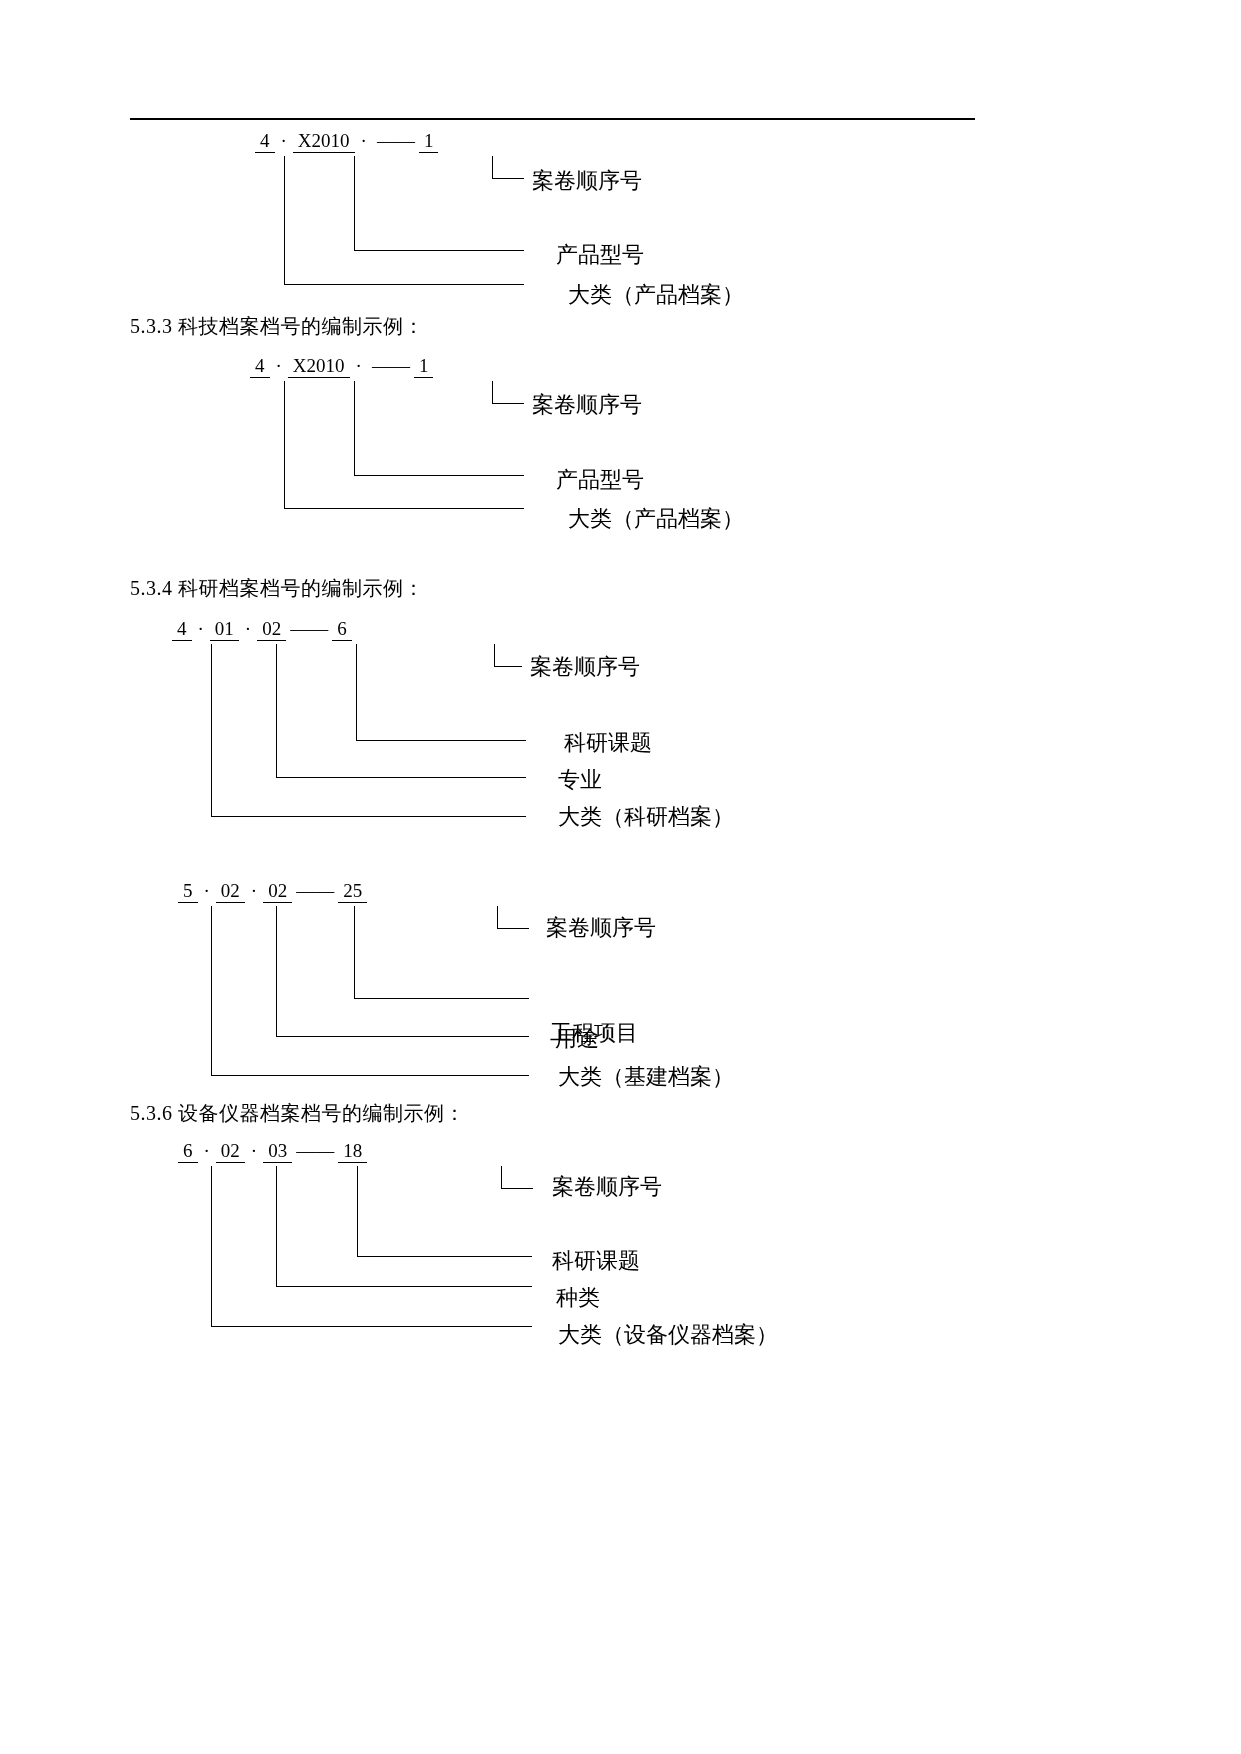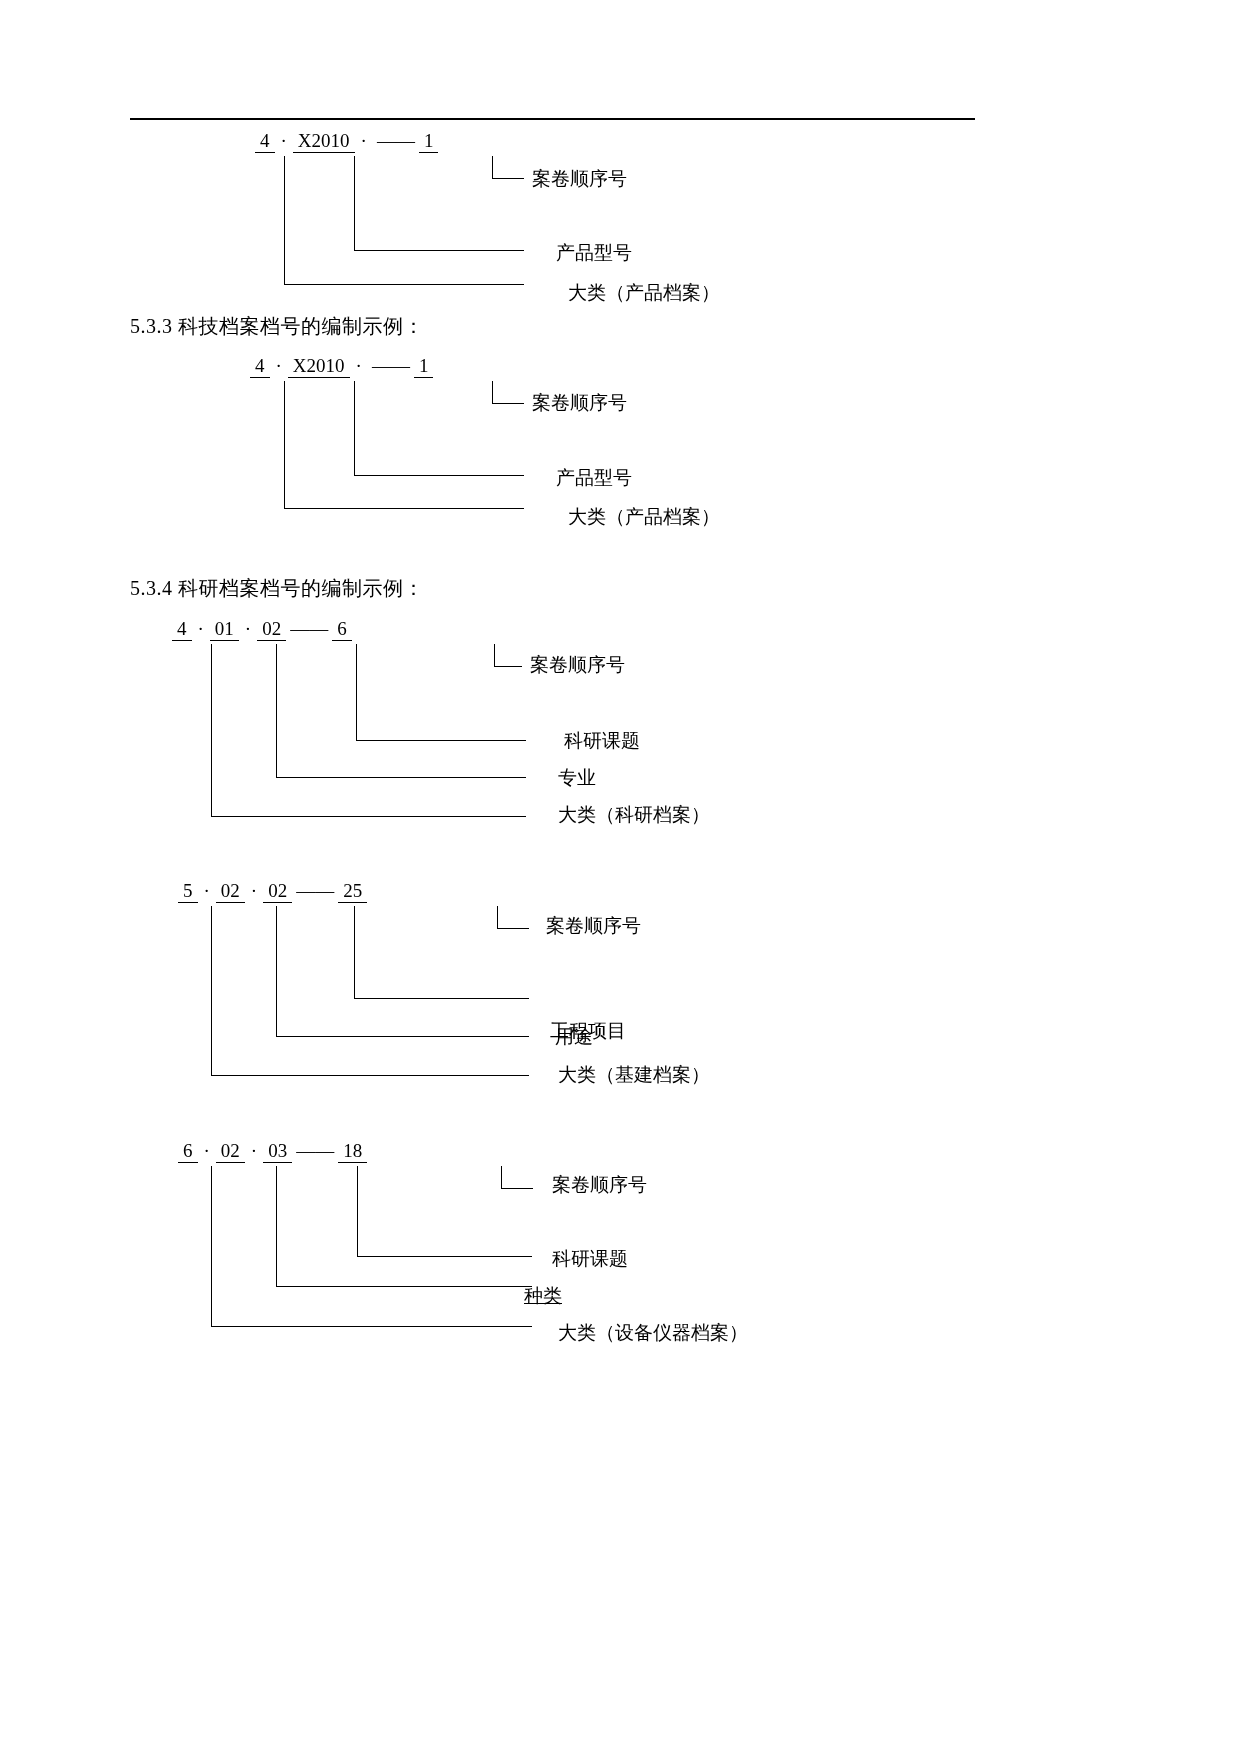--- a/index.html
+++ b/index.html
@@ -39,21 +39,21 @@
   }
   .codeline span.dot {
     padding:0 6px;
   }
   .codeline span.dash {
     padding:0 4px;
     border-bottom:none;
   }
   .label {
     position:absolute;
-    font-size:19px;
+    font-size:22px;
     white-space:nowrap;
   }
   .vline {
     position:absolute;
     width:0;
     border-left:1.6px solid #000;
   }
   .hline {
     position:absolute;
     height:0;
@@ -134,33 +134,34 @@
   <div class="label" style="left:550px; top:986px;margin-top:32px;">工程项目</div>
 
   <div class="vline" style="left:276px; top:906px; height:130px;"></div>
   <div class="hline" style="left:276px; top:1036px; width:253px;"></div>
   <div class="label" style="left:555px; top:1024px;">用途</div>
 
   <div class="vline" style="left:211px; top:906px; height:169px;"></div>
   <div class="hline" style="left:211px; top:1075px; width:318px;"></div>
   <div class="label" style="left:558px; top:1062px;">大类（基建档案）</div>
 
+  <div class="heading" style="left:130px; top:1100px;">5.3.6  设备仪器档案档号的编制示例：</div>
 
   <div class="codeline" style="left:178px; top:1140px;">
     <span class="seg">6</span><span class="dot">·</span><span class="seg">02</span><span class="dot">·</span><span class="seg">03</span><span class="dash">——</span><span class="seg">18</span>
   </div>
   <div class="vline" style="left:501px; top:1166px; height:22px;"></div>
   <div class="hline" style="left:501px; top:1188px; width:32px;"></div>
   <div class="label" style="left:552px; top:1172px;">案卷顺序号</div>
 
   <div class="vline" style="left:357px; top:1166px; height:90px;"></div>
   <div class="hline" style="left:357px; top:1256px; width:175px;"></div>
   <div class="label" style="left:552px; top:1246px;">科研课题</div>
 
   <div class="vline" style="left:276px; top:1166px; height:120px;"></div>
   <div class="hline" style="left:276px; top:1286px; width:256px;"></div>
-  <div class="label" style="left:524px; top:1283px;text-decoration:underline;">种类</div>
+  <div class="label" style="left:556px; top:1283px;">种类</div>
 
   <div class="vline" style="left:211px; top:1166px; height:160px;"></div>
   <div class="hline" style="left:211px; top:1326px; width:321px;"></div>
   <div class="label" style="left:558px; top:1320px;">大类（设备仪器档案）</div>
 
 </div>
 
 </body></html>

